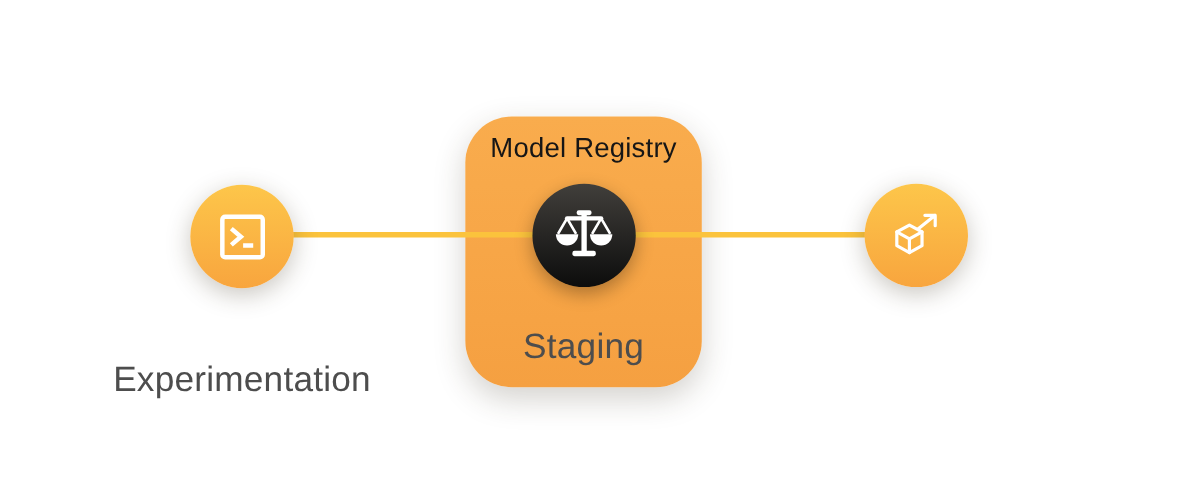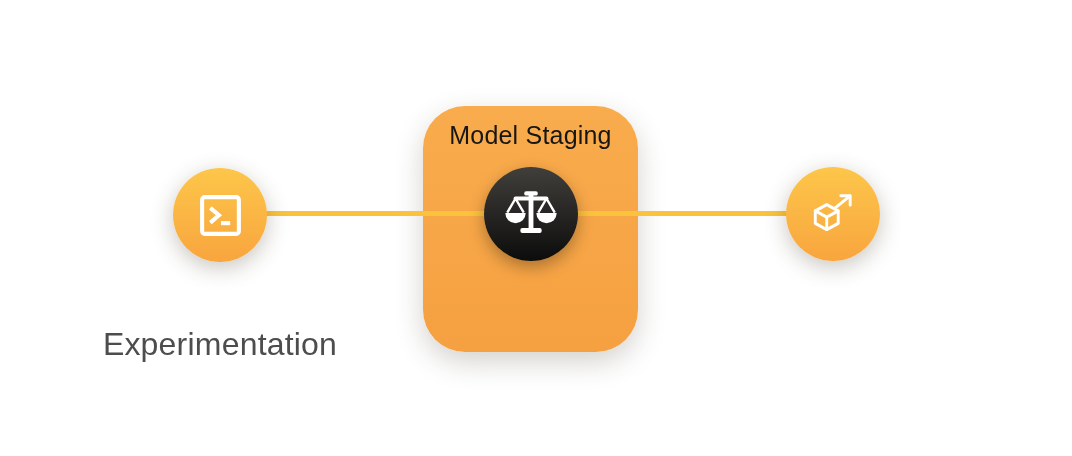--- a/index.html
+++ b/index.html
@@ -103,41 +103,42 @@
   }
 
   .icon-svg { display: block; }
 </style>
 </head>
 <body>
 
 <div class="canvas">
 
   <div class="registry-card">
-    <div class="registry-title">Model Staging</div>
+    <div class="registry-title">Model Registry</div>
 
     <div class="dark-node">
       <span>
         <svg class="icon-svg" viewBox="0 0 64 64" width="62" height="62" aria-hidden="true">
           <g fill="#ffffff">
             <rect x="25" y="8.5" width="14" height="4.5" rx="2"></rect>
             <rect x="29.5" y="11" width="5" height="37"></rect>
             <rect x="14" y="14" width="36" height="4" rx="2"></rect>
             <rect x="21" y="46.5" width="22" height="5" rx="2"></rect>
             <path d="M5.5 31 a10.5 10.5 0 0 0 21 0 z"></path>
             <path d="M37.5 31 a10.5 10.5 0 0 0 21 0 z"></path>
           </g>
           <g fill="none" stroke="#ffffff" stroke-width="2.5">
             <path d="M16 16 L7.5 30.5 M16 16 L24.5 30.5"></path>
             <path d="M48 16 L39.5 30.5 M48 16 L56.5 30.5"></path>
           </g>
         </svg>
       </span>
     </div>
 
+    <div class="stage-label label-staging">Staging</div>
   </div>
 
   <div class="connector"></div>
 
   <div class="node node-experimentation">
     <span>
       <svg class="icon-svg" viewBox="0 0 48 48" width="49" height="49" aria-hidden="true" fill="none" stroke="#ffffff" stroke-width="4">
         <rect x="6" y="6" width="36" height="36" rx="2.5"></rect>
         <path d="M14 16.5 L22.5 23.7 L14 31"></path>
         <path d="M24.5 31.5 H33.5"></path>

